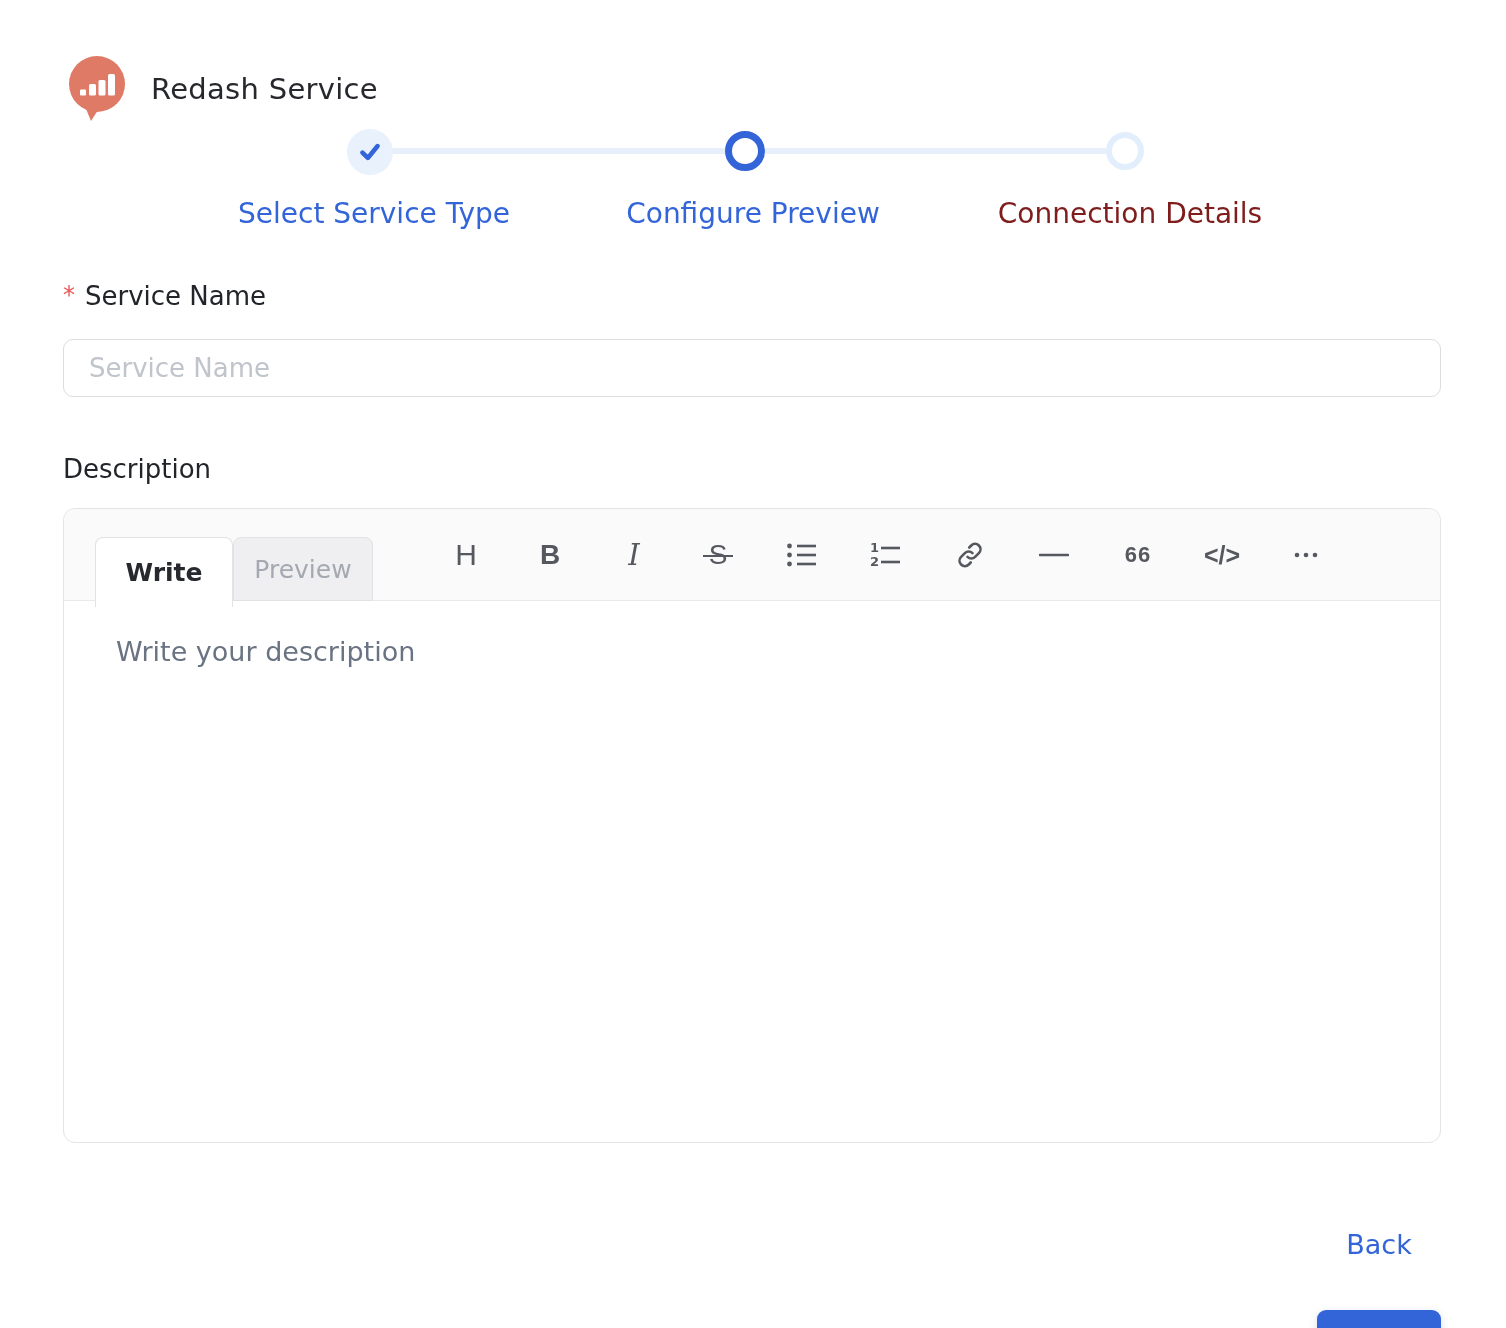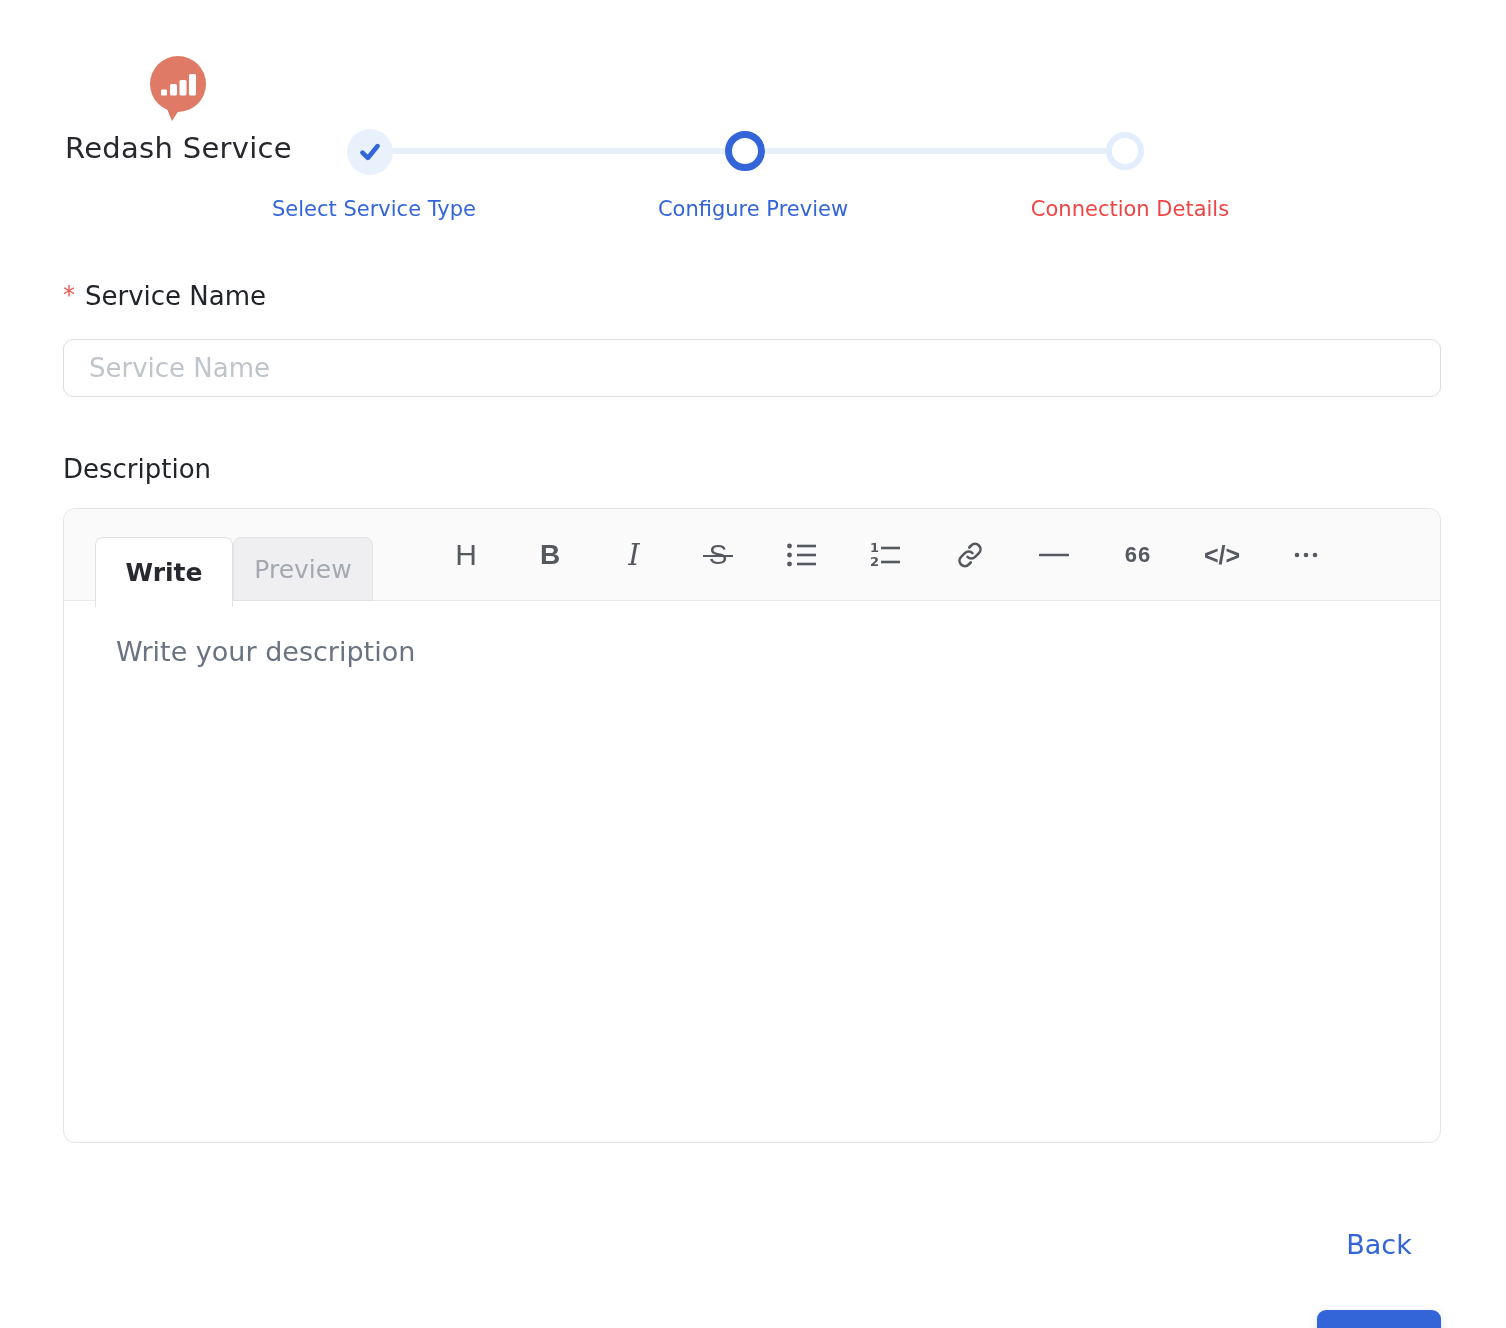--- a/index.html
+++ b/index.html
@@ -20,36 +20,36 @@
     --preview_text:#A4A8B1;
     --icon:#55595F;
     --desc_placeholder:#6A7382;
   }
   *{box-sizing:border-box;}
   html,body{margin:0;padding:0;background:#fff;}
   body{font-family:"DejaVu Sans","Liberation Sans",sans-serif;}
   .canvas{position:relative;width:1506px;height:1328px;background:#fff;overflow:hidden;}
 
   
-  .app-header{position:absolute;left:65px;top:56px;display:flex;align-items:center;gap:9px;flex-direction:column;}
+  .app-header{position:absolute;left:65px;top:56px;display:flex;align-items:center;gap:22px;}
   .logo{width:64px;height:66px;display:block;}
   .page-title{font-size:29px;font-weight:500;color:var(--text_dark);letter-spacing:.3px;}
 
   
   .connector{position:absolute;height:6px;background:var(--connector);border-radius:3px;}
   .c1{left:391px;top:148px;width:336px;}
   .c2{left:763px;top:148px;width:345px;}
   .step-circle{position:absolute;border-radius:50%;}
   .s1{left:347px;top:129px;width:46px;height:46px;background:var(--step_done_bg);display:flex;align-items:center;justify-content:center;}
   .s2{left:725px;top:131px;width:40px;height:40px;background:#fff;border:7px solid var(--accent);}
   .s3{left:1106px;top:132px;width:38px;height:38px;background:#fff;border:6px solid var(--step_pending);}
-  .step-label{position:absolute;top:197px;transform:translateX(-50%);font-size:21px;font-weight:500;white-space:nowrap;}
+  .step-label{position:absolute;top:197px;transform:translateX(-50%);font-size:28px;font-weight:500;white-space:nowrap;}
   .l1{left:374px;color:var(--accent);}
   .l2{left:753px;color:var(--accent);}
-  .l3{left:1130px;color:#ef4444;}
+  .l3{left:1130px;color:#7f1d1d;}
 
   
   .field-label{position:absolute;left:63px;font-size:26px;color:var(--label_dark);font-weight:400;}
   .fl-service{top:281px;}
   .fl-desc{top:454px;}
   .req{color:var(--asterisk);margin-right:10px;font-size:24px;vertical-align:2px;}
   .text-input{position:absolute;left:63px;top:339px;width:1378px;height:58px;border:1px solid var(--input_border);
     border-radius:10px;padding:0 25px;font-size:26px;color:var(--text_dark);outline:none;background:#fff;
     font-family:"DejaVu Sans","Liberation Sans",sans-serif;}
   .text-input::placeholder{color:var(--input_placeholder);}

